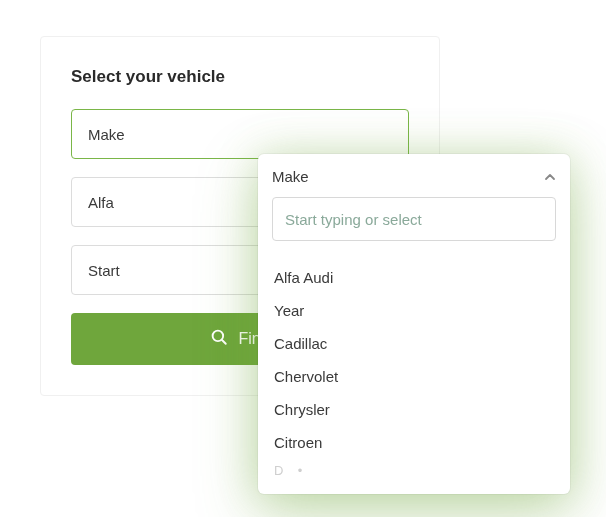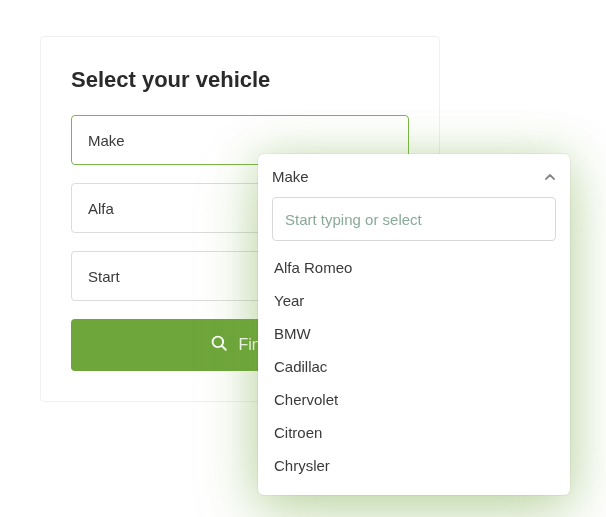--- a/index.html
+++ b/index.html
@@ -14,21 +14,21 @@
       position: absolute;
       left: 40px;
       top: 36px;
       width: 400px;
       background: #fff;
       border: 1px solid #f0f0f0;
       border-radius: 4px;
       padding: 30px 30px 30px 30px;
     }
     .card-title {
-      font-size: 22px;
+      font-size: 17px;
       font-weight: 600;
       color: #2a2a2a;
       margin-bottom: 22px;
     }
     .field {
       width: 100%;
       height: 50px;
       border: 1px solid #dcdcdc;
       border-radius: 4px;
       display: flex;
@@ -81,21 +81,21 @@
     }
     .dropdown-chevron svg { width: 12px; height: 12px; display: block; }
     .search-input {
       width: 100%;
       height: 44px;
       border: 1px solid #d8d8d8;
       border-radius: 4px;
       padding: 0 12px;
       font-size: 15px;
       color: #333;
-      margin-bottom: 10px;
+      margin-bottom: 20px;
       outline: none;
     }
     .search-input::placeholder { color: #8aa99a; }
     .options {
       max-height: 236px;
       overflow-y: auto;
       padding-right: 4px;
     }
     .option {
       padding: 8px 2px;
@@ -148,22 +148,21 @@
     <span class="dropdown-chevron">
       <svg viewBox="0 0 12 12" fill="none" stroke="#888" stroke-width="1.8" stroke-linecap="round" stroke-linejoin="round">
         <polyline points="2,8 6,4 10,8"></polyline>
       </svg>
     </span>
   </div>
 
   <input type="text" class="search-input" placeholder="Start typing or select" style="">
 
   <div class="options">
-    <div class="option">Alfa Romeo</div>
+    <div class="option">Alfa Audi</div>
     <div class="option">Year</div>
-    <div class="option">BMW</div>
     <div class="option">Cadillac</div>
     <div class="option">Chervolet</div>
+    <div class="option">Chrysler</div>
     <div class="option">Citroen</div>
-    <div class="option">Chrysler</div>
     <div class="option truncated">D&nbsp;&nbsp;&nbsp;&nbsp;•</div>
   </div>
 </div>
 
 </body></html>

